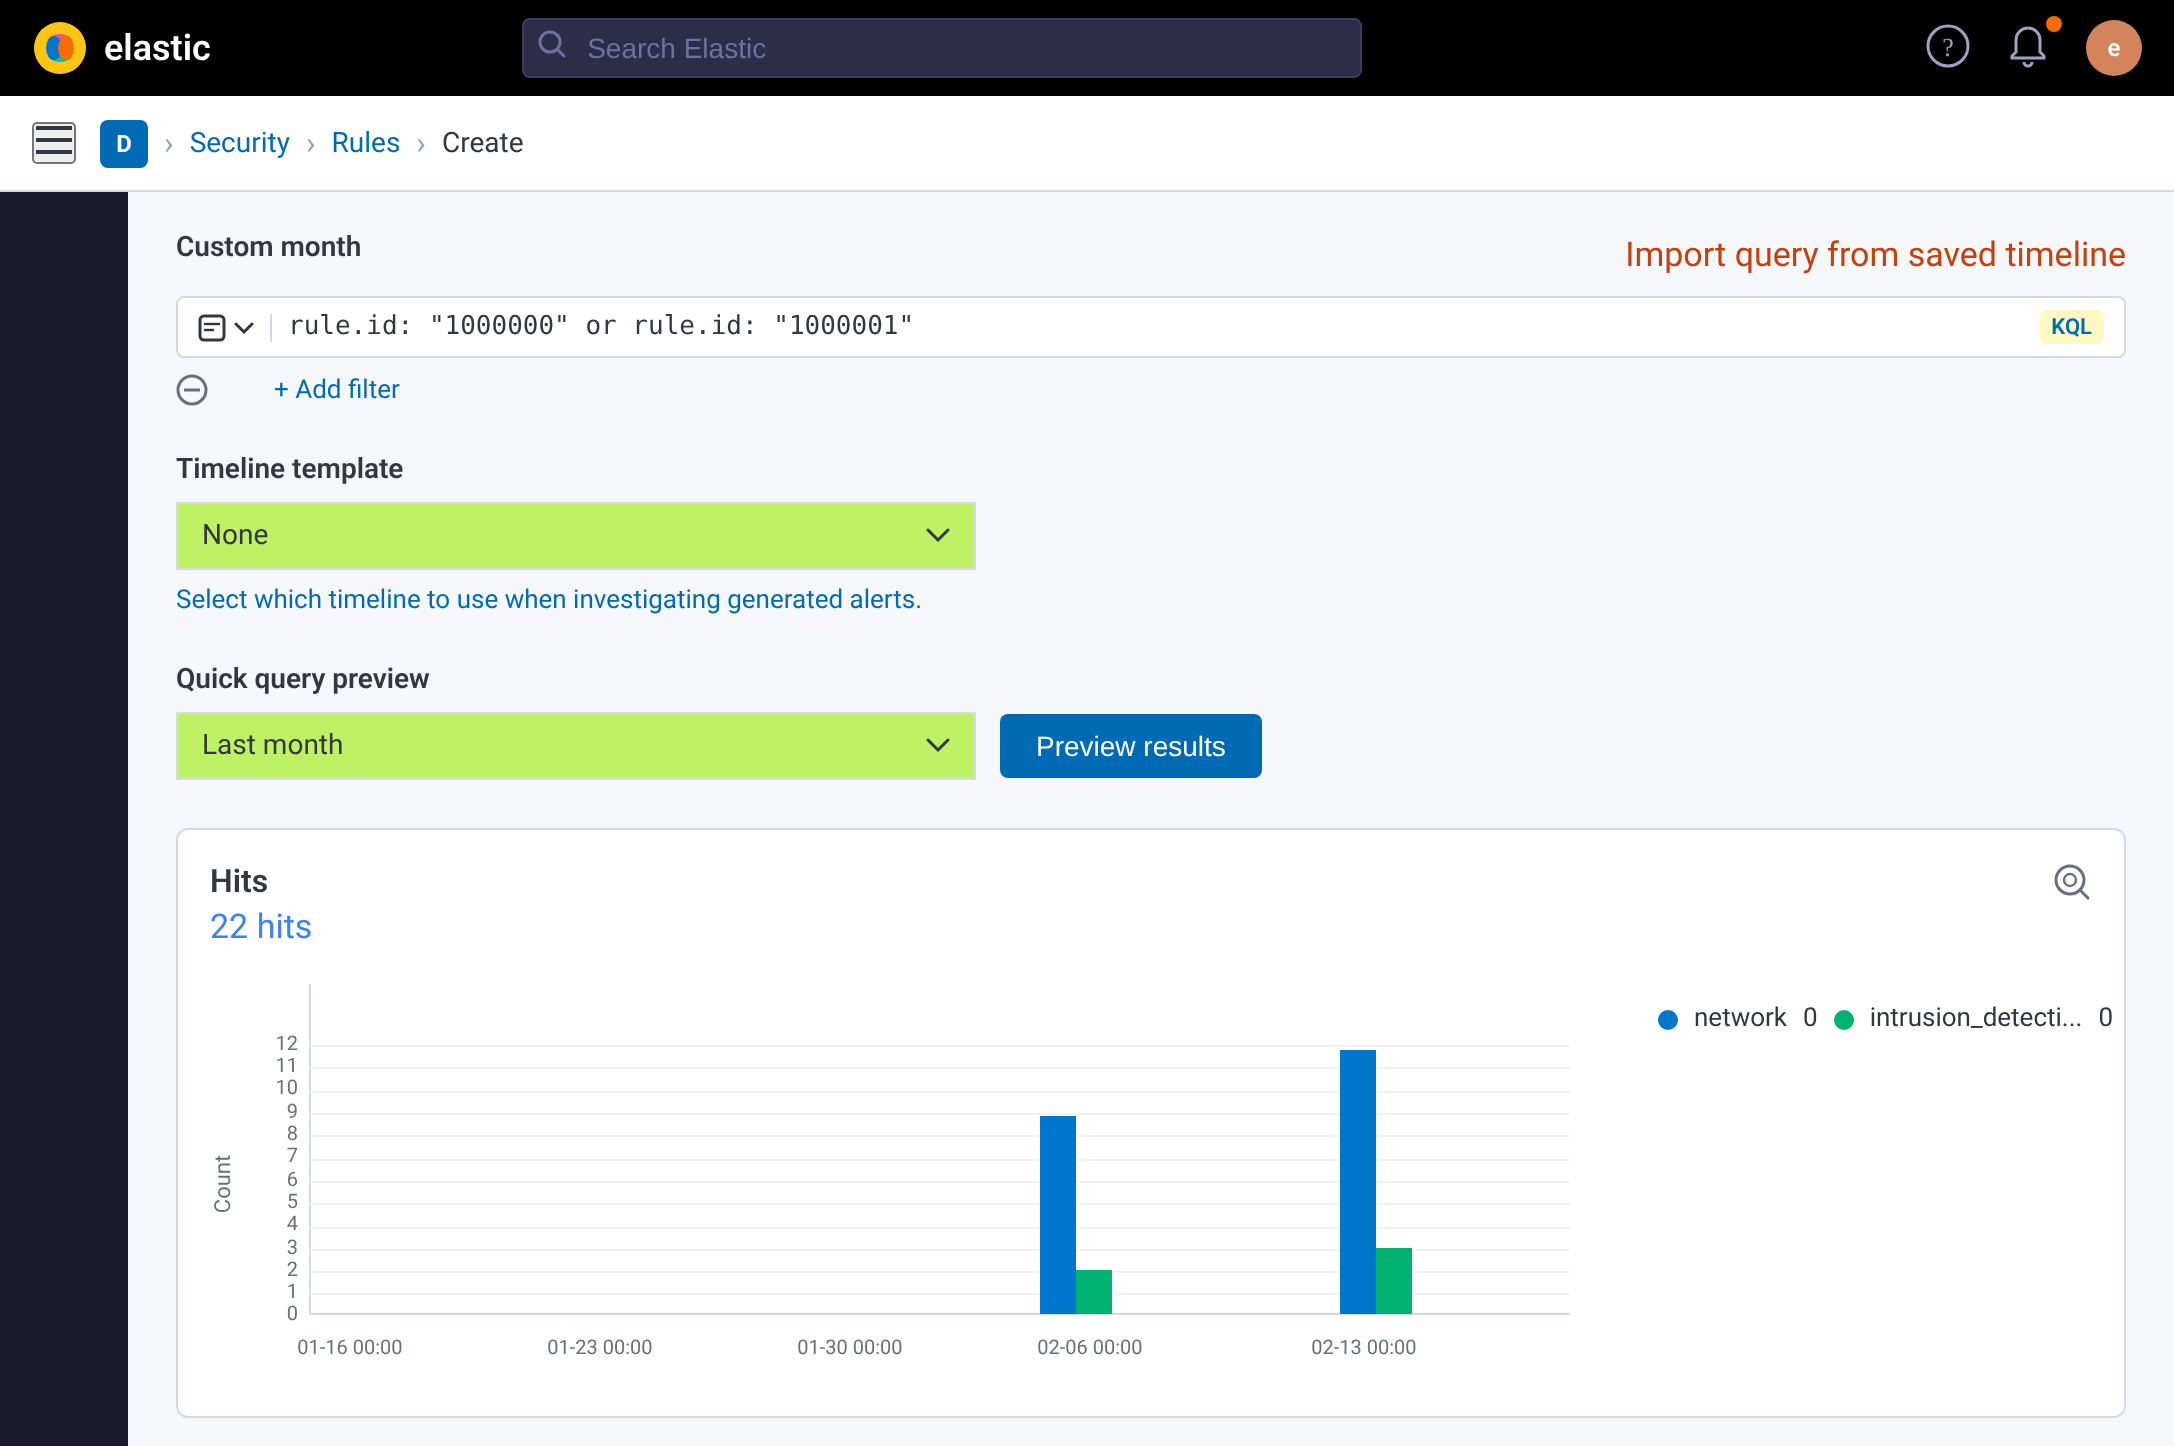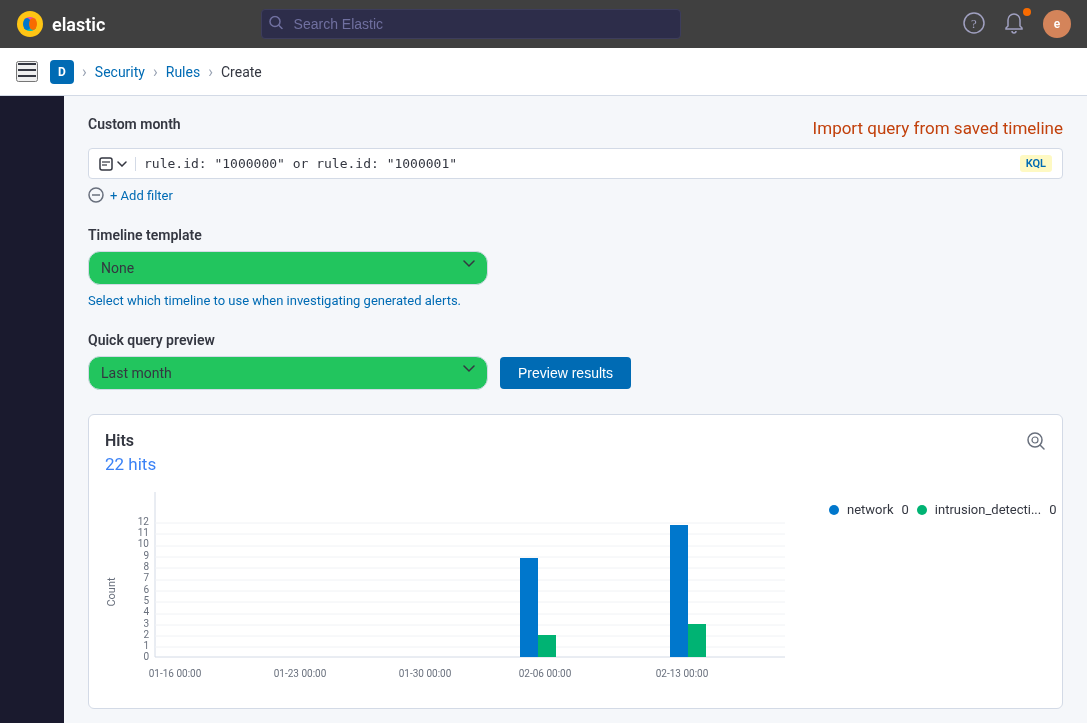--- a/index.html
+++ b/index.html
@@ -1,20 +1,20 @@
 <!DOCTYPE html>
 <html><head>
   <meta charset="utf-8">
   <style>
     * { box-sizing: border-box; margin: 0; padding: 0; }
     body { font-family: -apple-system, BlinkMacSystemFont, 'Segoe UI', Roboto, sans-serif; background: #f5f7fa; color: #343741; font-size: 14px; }
 
     
     .navbar {
-      background: #404040;
+      background: #000000;
       height: 48px;
       display: flex;
       align-items: center;
       padding: 0 16px;
       gap: 28px;
       position: fixed;
       top: 0; left: 0; right: 0;
       z-index: 100;
     }
     .navbar-logo {
@@ -224,25 +224,25 @@
       gap: 6px;
       margin-top: 8px;
       color: #006BB4;
       font-size: 13px;
       cursor: pointer;
     }
 
     
     .select-dropdown {
       display: flex;
-      align-items: flex-start;
+      align-items: center;
       justify-content: space-between;
       border: 1px solid #d3dae6;
-      border-radius: 12px;
-      background: #22c55e;
+      border-radius: 0;
+      background: #bef264;
       padding: 8px 12px;
       cursor: pointer;
       min-width: 400px;
       width: 400px;
     }
     .select-dropdown-text { font-size: 14px; color: #343741; }
 
     .description-text {
       font-size: 13px;
       color: #006BB4;
@@ -428,21 +428,21 @@
       <span class="query-text">rule.id: "1000000" or rule.id: "1000001"</span>
       <span class="kql-badge">KQL</span>
     </div>
     <div class="add-filter-row">
       <div style="display:flex;align-items:center;gap:2px;color:#69707D;">
         <svg width="16" height="16" viewBox="0 0 16 16" fill="none">
             <circle cx="8" cy="8" r="7" stroke="#69707D" stroke-width="1.5"></circle>
             <line x1="4" y1="8" x2="12" y2="8" stroke="#69707D" stroke-width="1.5"></line>
           </svg>
       </div>
-      <span style="color:#006BB4;">+ Add filter</span>
+      <span style="color:#006BB4;margin-left:27px;">+ Add filter</span>
     </div>
   </div>
 
   <div class="form-section">
     <div class="section-label">Timeline template</div>
     <div class="select-dropdown">
       <span class="select-dropdown-text">None</span>
       <svg width="12" height="8" viewBox="0 0 12 8">
           <path d="M1 1l5 5 5-5" stroke="#343741" stroke-width="1.5" fill="none" stroke-linecap="round"></path>
         </svg>

